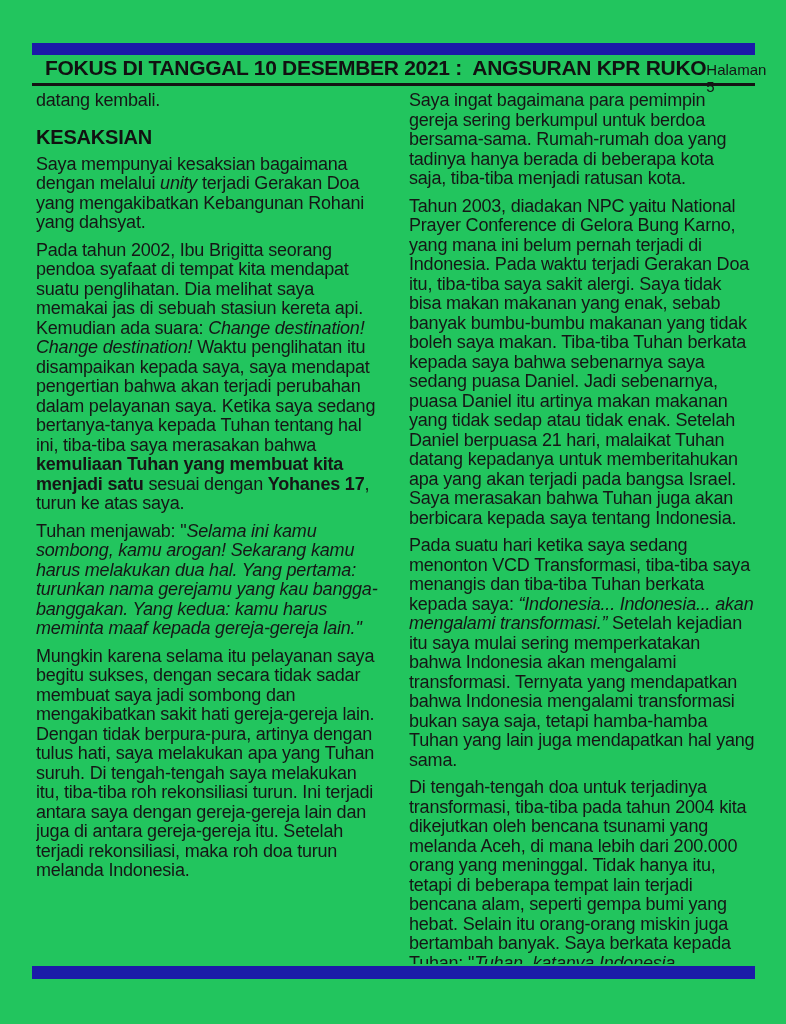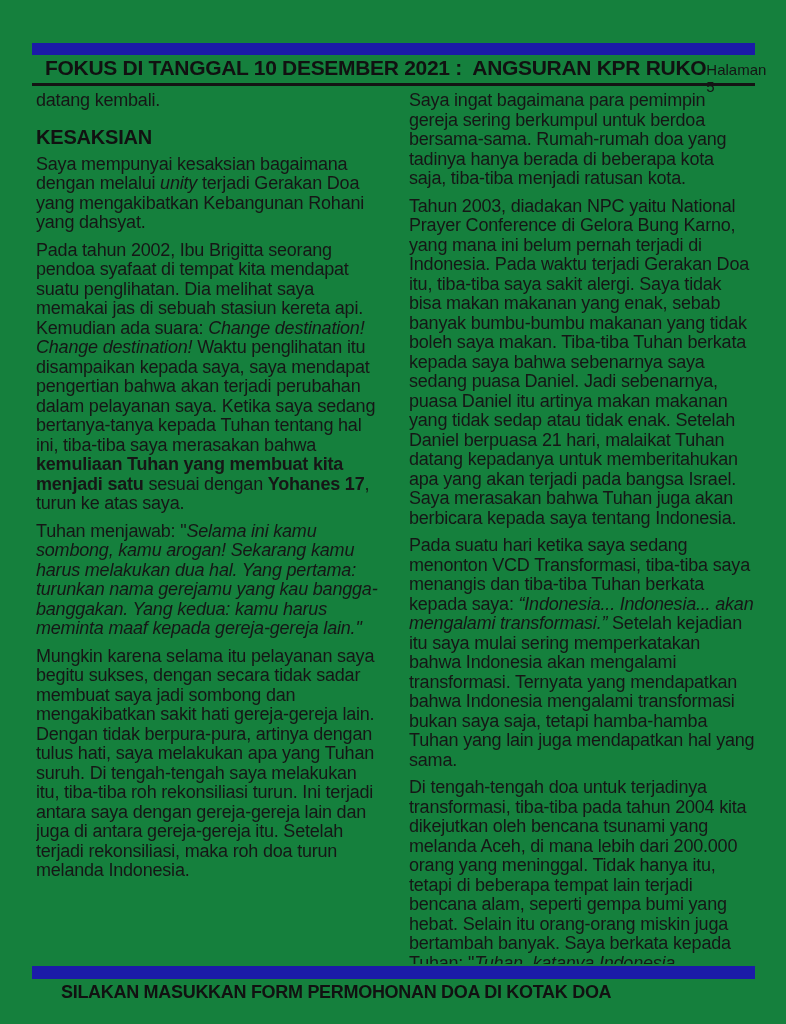--- a/index.html
+++ b/index.html
@@ -4,21 +4,21 @@
 <style>
   * { margin:0; padding:0; box-sizing:border-box; }
   html,body { background:#ffffff; }
   body {
     width:786px; height:1024px;
     font-family:"Liberation Sans","DejaVu Sans",sans-serif;
     color:#161616;
   }
   .page {
     position:relative; width:786px; height:1024px;
-    background:#15803d; overflow:hidden;
+    background:#22c55e; overflow:hidden;
   }
   :root {
     --bar-blue:#1b1ba8;
     --rule-black:#141414;
   }
   .top-bar {
     position:absolute; left:32px; top:43px;
     width:723px; height:12px; background:var(--bar-blue);
   }
   .header-row {
@@ -86,15 +86,14 @@
       </section>
     <section class="col">
         <p><span>Saya ingat bagaimana para pemimpin gereja sering berkumpul untuk berdoa bersama-sama. Rumah-rumah doa yang tadinya hanya berada di beberapa kota saja, tiba-tiba menjadi ratusan kota.</span></p>
         <p><span>Tahun 2003, diadakan NPC yaitu National Prayer Conference di Gelora Bung Karno, yang mana ini belum pernah terjadi di Indonesia. Pada waktu terjadi Gerakan Doa itu, tiba-tiba saya sakit alergi. Saya tidak bisa makan makanan yang enak, sebab banyak bumbu-bumbu makanan yang tidak boleh saya makan. Tiba-tiba Tuhan berkata kepada saya bahwa sebenarnya saya sedang puasa Daniel. Jadi sebenarnya, puasa Daniel itu artinya makan makanan yang tidak sedap atau tidak enak. Setelah Daniel berpuasa 21 hari, malaikat Tuhan datang kepadanya untuk memberitahukan apa yang akan terjadi pada bangsa Israel. Saya merasakan bahwa Tuhan juga akan berbicara kepada saya tentang Indonesia.</span></p>
         <p><span>Pada suatu hari ketika saya sedang menonton VCD Transformasi, tiba-tiba saya menangis dan tiba-tiba Tuhan berkata kepada saya: </span><span class="i">“Indonesia... Indonesia... akan mengalami transformasi.”</span><span> Setelah kejadian itu saya mulai sering memperkatakan bahwa Indonesia akan mengalami transformasi. Ternyata yang mendapatkan bahwa Indonesia mengalami transformasi bukan saya saja, tetapi hamba-hamba Tuhan yang lain juga mendapatkan hal yang sama.</span></p>
         <p><span>Di tengah-tengah doa untuk terjadinya transformasi, tiba-tiba pada tahun 2004 kita dikejutkan oleh bencana tsunami yang melanda Aceh, di mana lebih dari 200.000 orang yang meninggal. Tidak hanya itu, tetapi di beberapa tempat lain terjadi bencana alam, seperti gempa bumi yang hebat. Selain itu orang-orang miskin juga bertambah banyak. Saya berkata kepada Tuhan: "</span><span class="i">Tuhan, katanya Indonesia mengalami transformasi, tetapi mengapa terjadi hal-hal seperti ini?"</span></p>
       </section>
   </div>
 
   <div class="bottom-bar"></div>
-  <div class="footer-text">SILAKAN MASUKKAN FORM PERMOHONAN DOA DI KOTAK DOA</div>
 
 </div>
 
 </body></html>

